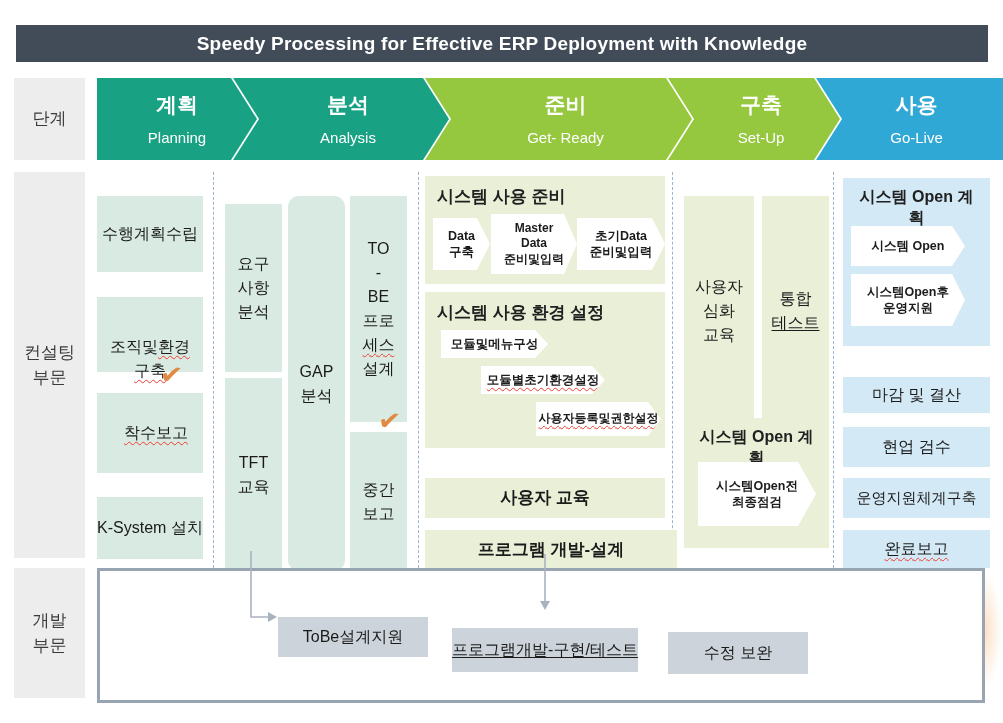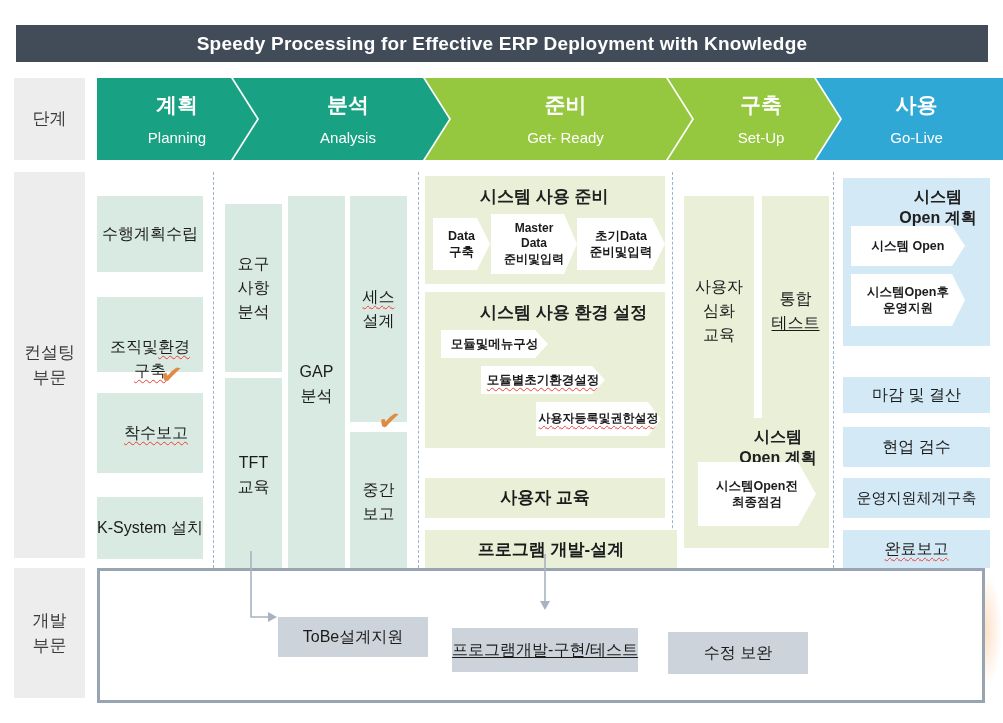--- a/index.html
+++ b/index.html
@@ -38,21 +38,21 @@
   .box{
     display:flex;flex-direction:column;align-items:center;justify-content:center;
     text-align:center;font-size:16px;font-weight:500;color:#1b1b1b;
     white-space:pre-line;line-height:1.5;margin-top:20px;
   }
   .mint{background:#d9eae2;}
   .lime{background:#eaf0d8;}
   .sky{background:#d3e9f5;}
   .devbox{background:#ccd3da;}
   .group{padding:9px 12px;}
-  .gtitle{font-size:17px;font-weight:700;color:#202020;margin-left:43px;}
+  .gtitle{font-size:17px;font-weight:700;color:#202020;}
   .gtitle.center{display:block;text-align:center;}
   
   .warrow{
     background:#ffffff;display:flex;align-items:center;justify-content:center;
     text-align:center;font-size:12.5px;font-weight:600;color:#1b1b1b;
     clip-path:polygon(0 0,calc(100% - 13px) 0,100% 50%,calc(100% - 13px) 100%,0 100%);
     white-space:pre-line;line-height:1.3;
   }
   .warrow.bigtip{clip-path:polygon(0 0,calc(100% - 18px) 0,100% 50%,calc(100% - 18px) 100%,0 100%);}
   
@@ -126,25 +126,29 @@
 
 <div class="abs box mint" style="left:225px;top:184px;width:57px;height:168px;">
   <span>요구
 사항
 분석</span>
 </div>
 <div class="abs box mint" style="left:225px;top:358px;width:57px;height:193px;">
   <span>TFT
 교육</span>
 </div>
-<div class="abs box mint" style="left:288px;top:176px;width:57px;height:375px;">
+<div class="abs box mint" style="left:288px;top:176px;width:57px;height:375px;border-radius:11px;">
   <span>GAP
 분석</span>
 </div>
 <div class="abs box mint" style="left:350px;top:176px;width:57px;height:226px;">
+  <span>TO
+-
+BE
+프로</span>
   <span class="sp">세스</span>
   <span>설계</span>
 </div>
 <div class="abs box mint" style="left:350px;top:412px;width:57px;height:139px;">
   <span>중간
 보고</span>
 </div>
 <div class="abs check" style="left:378px;top:408px;">✔</div>
 
 <div class="abs group lime" style="left:425px;top:176px;width:240px;height:108px;">

